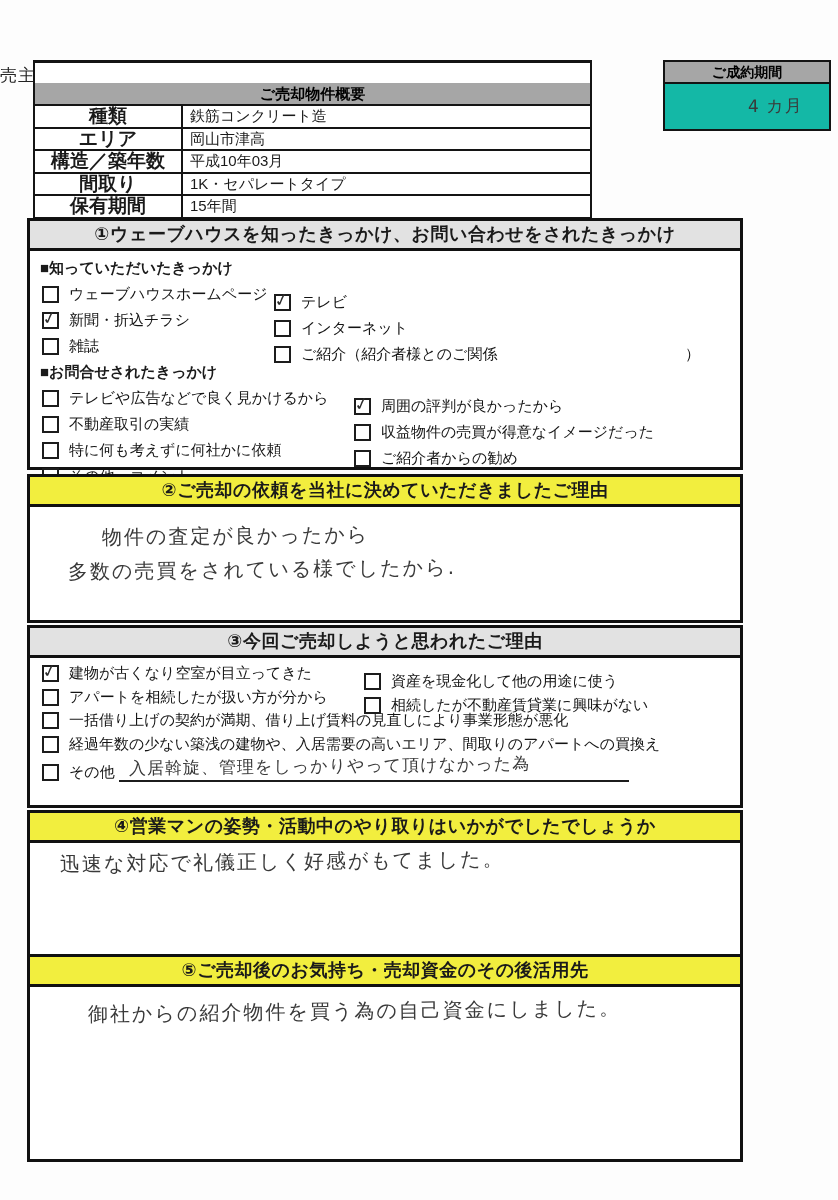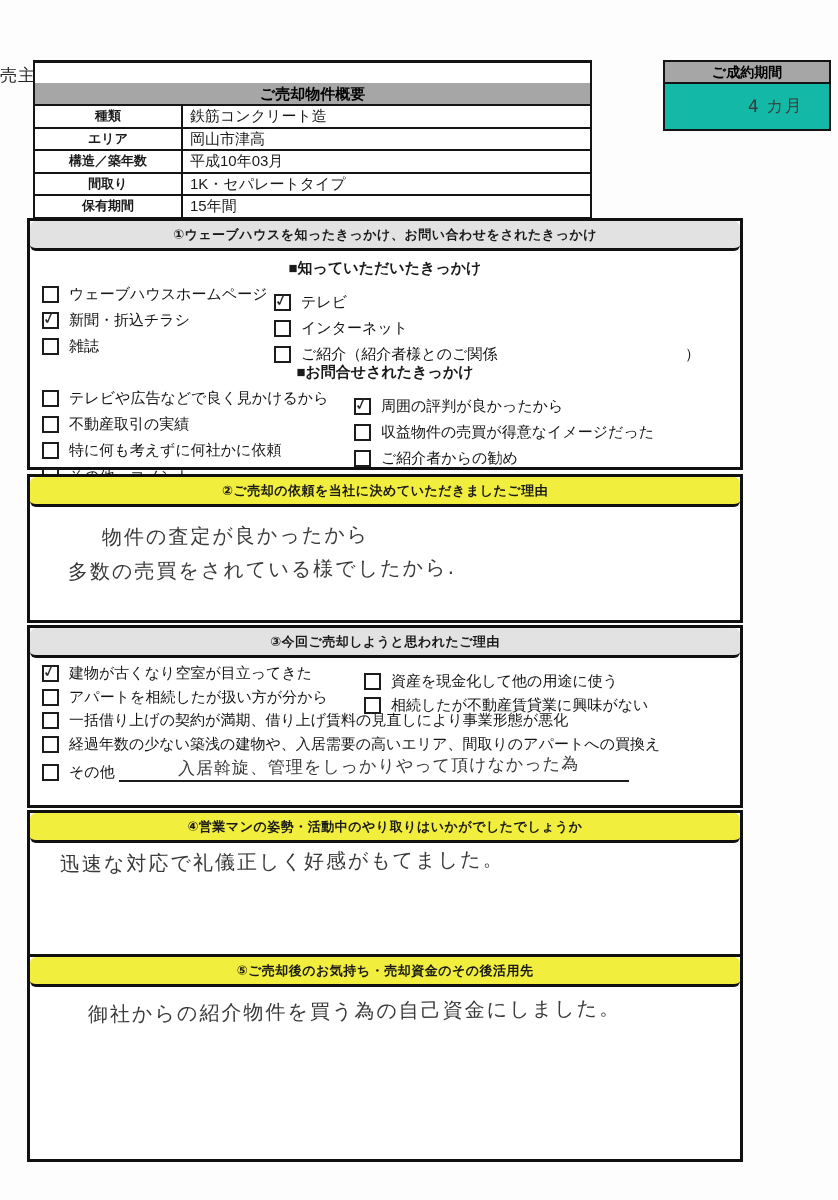--- a/index.html
+++ b/index.html
@@ -19,46 +19,46 @@
     border:2px solid #141414;border-top:3px solid #141414;
     background:#fff;
   }
   .prop-header{
     background:#a6a6a6;color:#000;font-weight:bold;text-align:center;
     font-size:15px;line-height:21px;border-bottom:2px solid #141414;margin-top:20px;
   }
   .prop-row{display:flex;border-bottom:2px solid #141414;}
   .prop-row:last-child{border-bottom:none;}
   .prop-label{
-    width:146px;flex:0 0 146px;text-align:center;font-size:13px;
+    width:146px;flex:0 0 146px;text-align:center;font-size:19px;
     line-height:20.5px;border-right:2px solid #141414;font-weight:bold;
   }
   .prop-value{flex:1;font-size:15px;line-height:20.5px;padding-left:7px;white-space:nowrap;overflow:hidden;}
   
   .contract-box{
     position:absolute;left:663px;top:60px;width:164px;
     border:2px solid #141414;background:#14b8a6;
   }
   .contract-header{
     background:#a6a6a6;color:#000;font-weight:bold;text-align:center;
     font-size:14px;line-height:20px;border-bottom:2px solid #141414;
   }
   .contract-value{height:45px;text-align:right;padding-right:26px;line-height:45px;}
   
   .section{
     position:absolute;left:27px;width:710px;
     border:3px solid #111;background:#fff;
   }
   .sec-header{
-    font-weight:bold;text-align:center;font-size:13px;line-height:27px;
-    border-bottom:3px solid #111;letter-spacing:0.5px;border-radius:6px;
+    font-weight:bold;text-align:center;font-size:18px;line-height:27px;
+    border-bottom:3px solid #111;letter-spacing:0.5px;
   }
   .sec-header.gray{background:#e2e2e2;}
   .sec-header.yellow{background:#f2ee3e;}
-  .sec-body{padding:4px 10px 0 10px;text-align:center;}
+  .sec-body{padding:4px 10px 0 10px;}
   .group-heading{font-size:15px;line-height:26px;font-weight:bold;white-space:nowrap;}
   .cbrow{display:flex;align-items:center;height:26px;}
   .cell-l{flex:0 0 232px;overflow:hidden;white-space:nowrap;}
   .cell-l.w312{flex:0 0 312px;}
   .cell-l.w322{flex:0 0 322px;}
   .cell-r{flex:1;overflow:hidden;white-space:nowrap;display:flex;align-items:center;margin-top:16px;}
   .cb-item{display:flex;align-items:center;white-space:nowrap;}
   .cb-box{
     position:relative;display:inline-block;width:13px;height:13px;
     border:2px solid #1c1c1c;margin:0 10px 0 2px;flex:0 0 13px;background:#fff;

